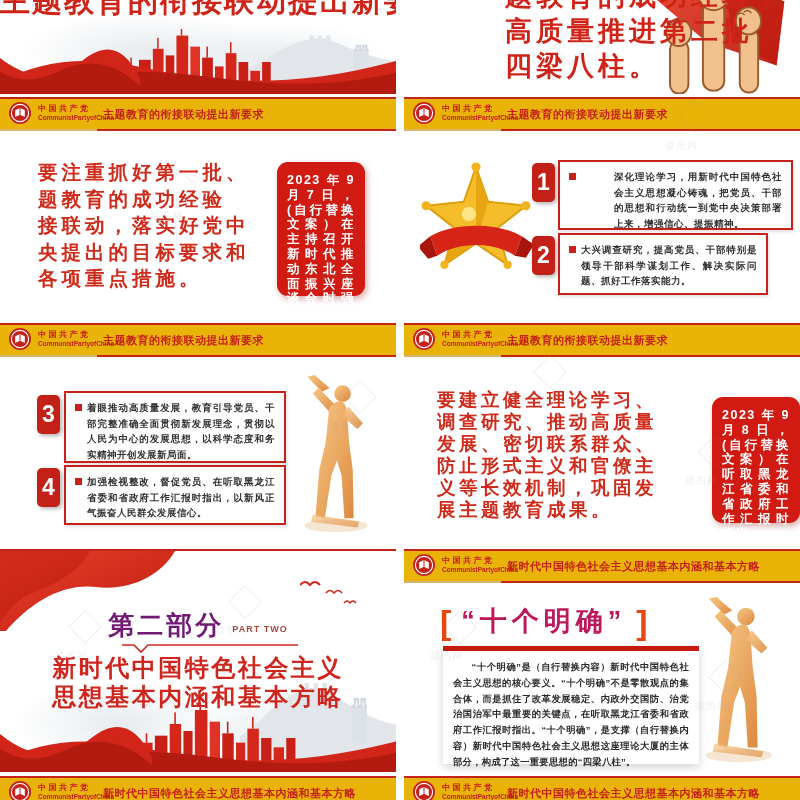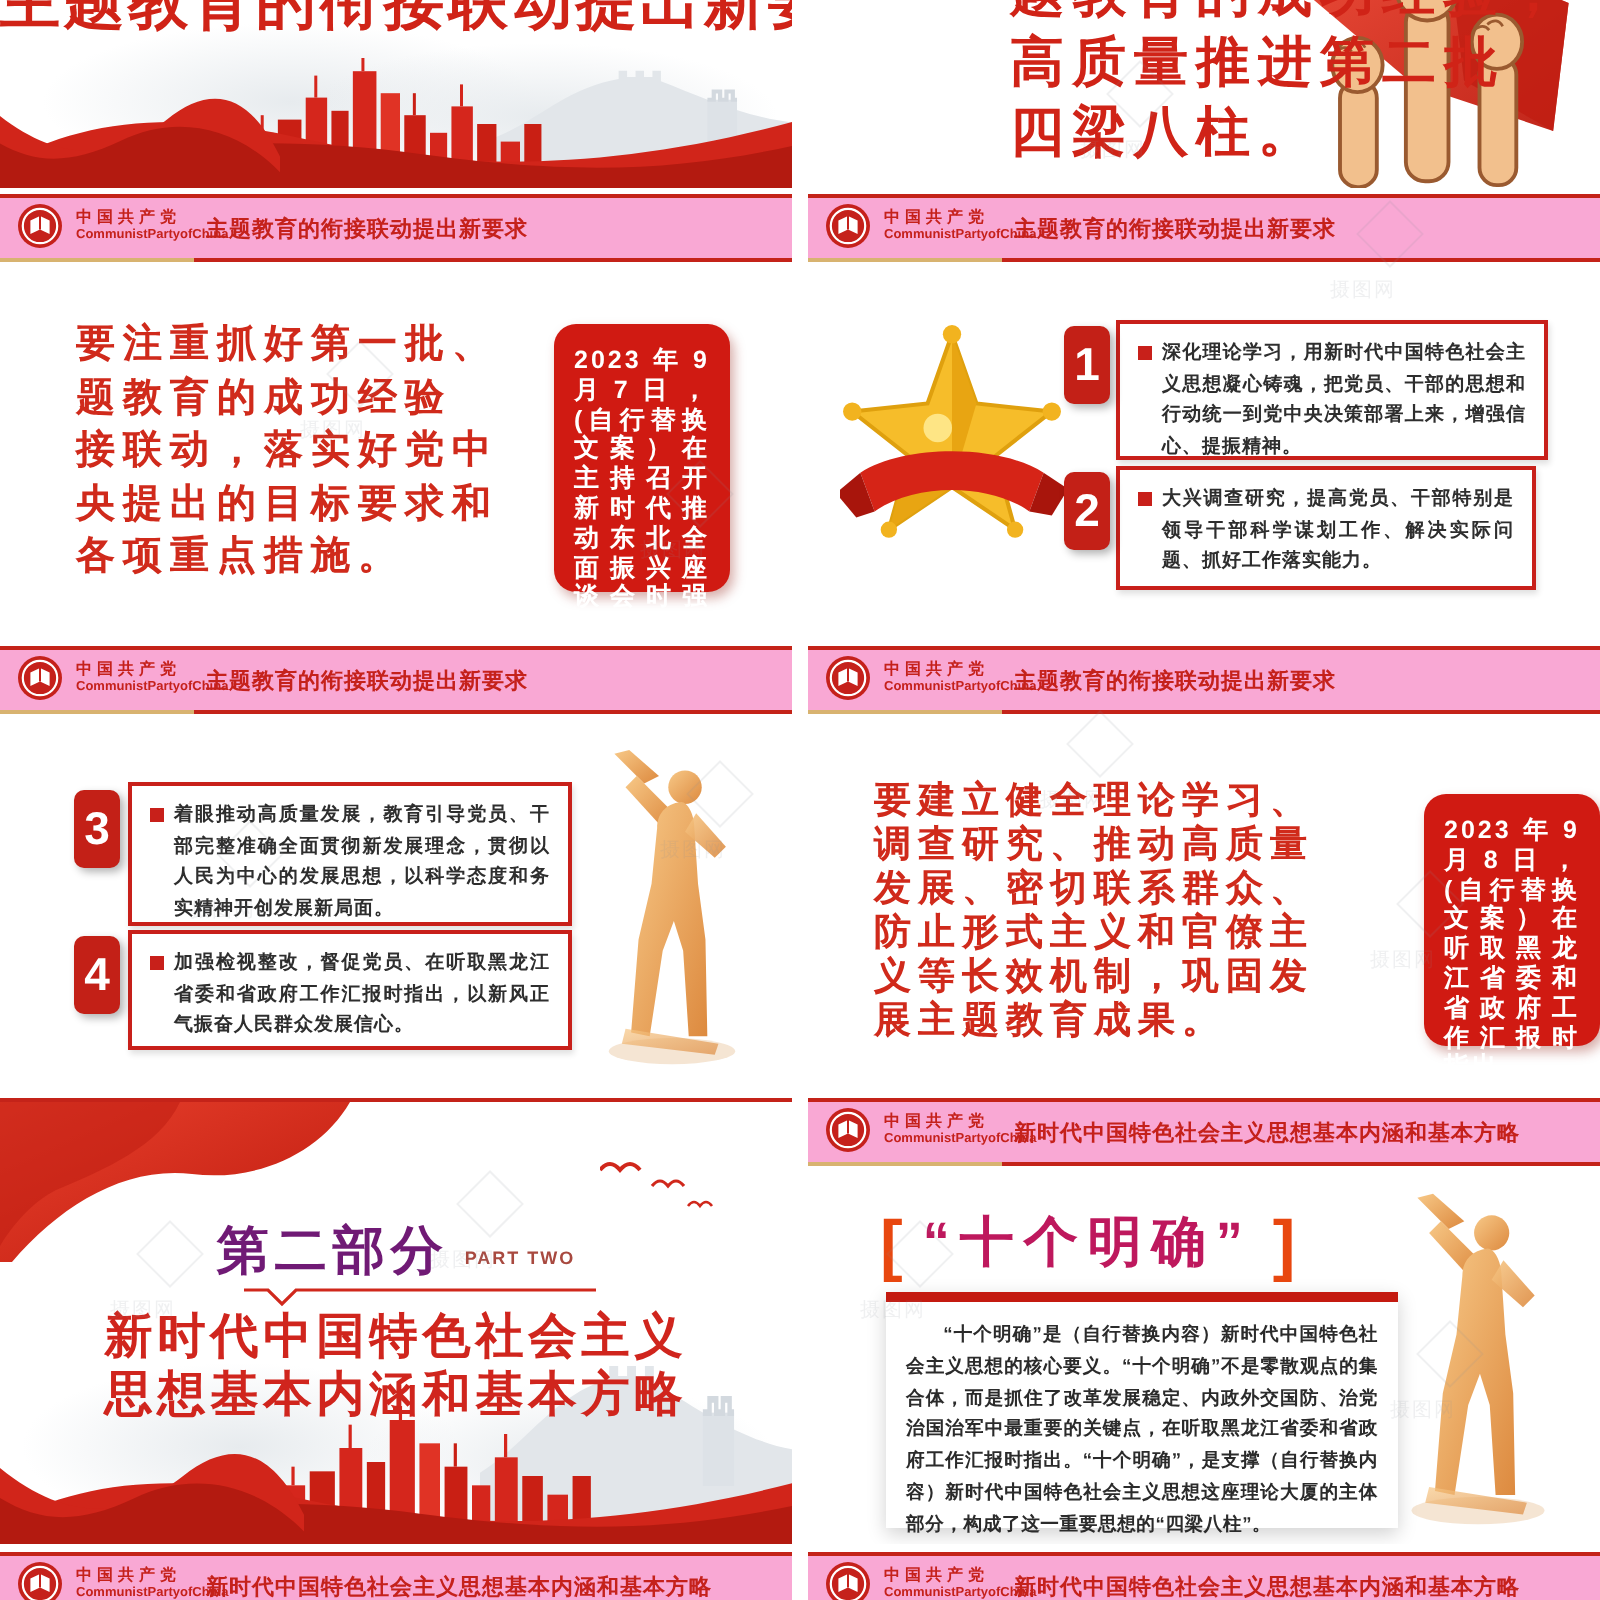--- a/index.html
+++ b/index.html
@@ -2,21 +2,21 @@
 <html><head>
 <meta charset="utf-8">
 <style>
   html,body{margin:0;padding:0;background:#fff;}
   body{width:800px;height:800px;position:relative;overflow:hidden;
        font-family:"Liberation Sans","DejaVu Sans",sans-serif;}
   .cell{position:absolute;overflow:hidden;background:#fff;}
   .slide{position:absolute;left:0;width:396px;height:223px;background:#fff;
          border-top:2.5px solid #c42319;box-sizing:border-box;}
   
-  .hdr{position:absolute;left:0;top:0;width:100%;height:30px;background:#f9a8d4;z-index:6;}
+  .hdr{position:absolute;left:0;top:0;width:100%;height:30px;background:#eab308;z-index:6;}
   .hdr .logo{position:absolute;left:9px;top:3px;width:22px;height:22px;}
   .pname{position:absolute;left:38px;top:4px;font-size:8px;font-weight:bold;color:#c5211b;letter-spacing:2.5px;}
   .pen{position:absolute;left:38px;top:15px;font-size:6.5px;font-weight:bold;color:#c5211b;}
   .htitle{position:absolute;left:103px;top:8px;font-size:11px;font-weight:bold;color:#c5211b;letter-spacing:.5px;white-space:nowrap;}
   .hline{position:absolute;left:0;bottom:-2px;width:100%;height:2px;background:#c42319;}
   .hline .gold{position:absolute;left:0;top:0;width:97px;height:2px;background:#d8b370;display:block;}
   
   .bigtext{position:absolute;color:#d02a1b;font-weight:900;white-space:nowrap;}
   .bigtext div{display:block;}
   .bt1{left:38px;top:60px;font-size:19.5px;line-height:26.5px;letter-spacing:4px;}
@@ -229,21 +229,21 @@
       <div class="pen">CommunistPartyofChina</div>
       <div class="htitle">主题教育的衔接联动提出新要求</div>
       <div class="hline">
           <span class="gold"></span>
         </div>
     </div>
     <svg class="scen" style="left:16px;top:62px;" width="112" height="112" viewBox="0 0 110 110">
         <use href="#star"></use>
       </svg>
     <div class="tile" style="left:128px;top:64px;">1</div>
-    <div class="pbox" style="left:154px;top:61px;width:216px;height:70px;">
+    <div class="pbox" style="left:154px;top:61px;width:235px;height:70px;gap:33px;">
       <span class="pbullet"></span>
       <span class="ptext">深化理论学习，用新时代中国特色社会主义思想凝心铸魂，把党员、干部的思想和行动统一到党中央决策部署上来，增强信心、提振精神。</span>
     </div>
     <div class="tile" style="left:128px;top:137px;">2</div>
     <div class="pbox" style="left:154px;top:134px;width:210px;height:62px;">
       <span class="pbullet"></span>
       <span class="ptext">大兴调查研究，提高党员、干部特别是领导干部科学谋划工作、解决实际问题、抓好工作落实能力。</span>
     </div>
   </div>
 </div>

